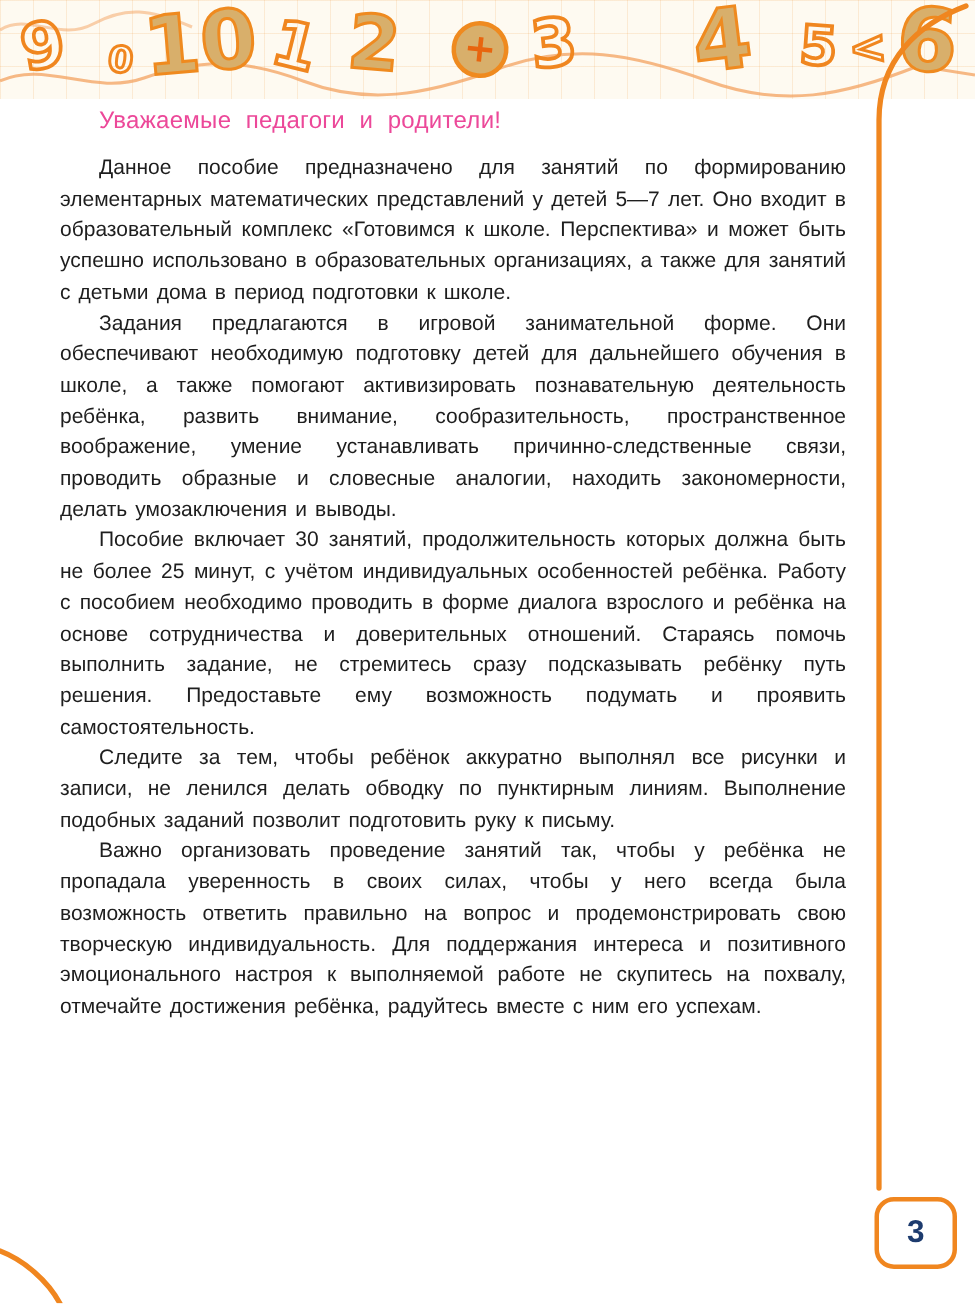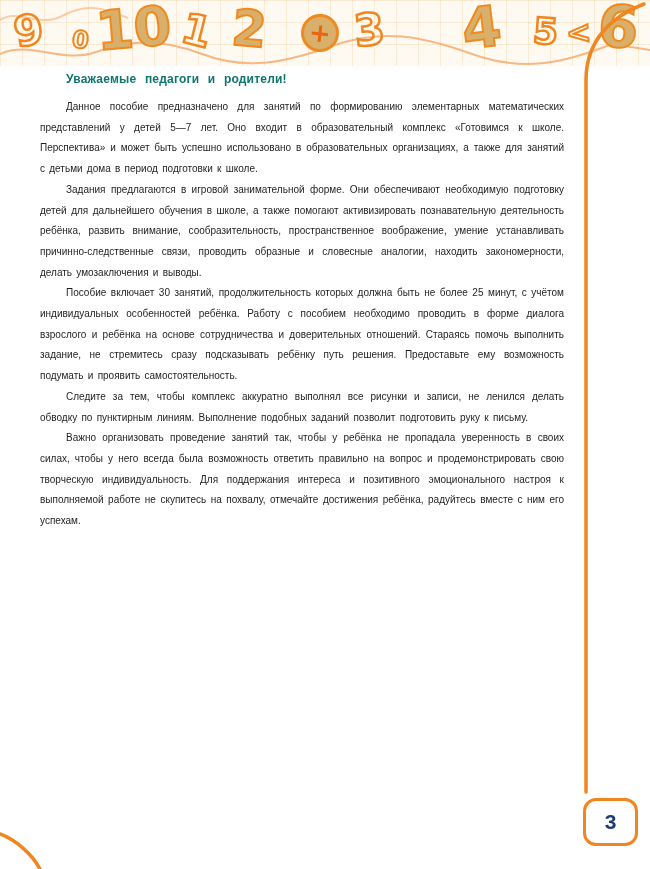--- a/index.html
+++ b/index.html
@@ -80,29 +80,29 @@
     font-weight: bold; font-size: 21px;
   }
 
   
   .content {
     position: absolute; left: 40px; top: 72px;
     width: 524px;
   }
   .page-title {
     margin: 0 0 11px 26px;
-    font-size: 12px;
-    font-weight: bold;
-    color: #0f766e;
+    font-size: 16px;
+    font-weight: normal;
+    color: #ec4899;
     word-spacing: 5px;
     letter-spacing: .2px;
   }
   .content p {
     margin: 0;
-    font-size: 10px;
+    font-size: 14px;
     line-height: 20.7px;
     color: #1e1e1e;
     text-align: justify;
     text-indent: 26px;
     word-spacing: 1.5px;
     hyphens: auto;
     -webkit-hyphens: auto;
   }
 </style>
 </head>
@@ -133,21 +133,21 @@
   <svg class="frame-svg" width="650" height="869" viewBox="0 0 650 869" aria-hidden="true">
     <path d="M644,4 C612,16 586,40 586,80 L586,792" fill="none" stroke="#f0861f" stroke-width="3.5" stroke-linecap="round"></path>
     <path d="M0,834 C16,840 32,854 40,869" fill="none" stroke="#f0861f" stroke-width="3.5" stroke-linecap="round"></path>
   </svg>
 
   <div class="content">
     <h1 class="page-title">Уважаемые педагоги и родители!</h1>
     <p>Данное пособие предназначено для занятий по формированию элементарных математических представлений у детей 5—7 лет. Оно входит в образовательный комплекс «Готовимся к школе. Перспектива» и может быть успешно использовано в образовательных организациях, а также для занятий с детьми дома в период подготовки к школе.</p>
     <p>Задания предлагаются в игровой занимательной форме. Они обеспечивают необходимую подготовку детей для дальнейшего обучения в школе, а также помогают активизировать познавательную деятельность ребёнка, развить внимание, сообразительность, пространственное воображение, умение устанавливать причинно-следственные связи, проводить образные и словесные аналогии, находить закономерности, делать умозаключения и выводы.</p>
     <p>Пособие включает 30 занятий, продолжительность которых должна быть не более 25 минут, с учётом индивидуальных особенностей ребёнка. Работу с пособием необходимо проводить в форме диалога взрослого и ребёнка на основе сотрудничества и доверительных отношений. Стараясь помочь выполнить задание, не стремитесь сразу подсказывать ребёнку путь решения. Предоставьте ему возможность подумать и проявить самостоятельность.</p>
-    <p>Следите за тем, чтобы комплекс аккуратно выполнял все рисунки и записи, не ленился делать обводку по пунктирным линиям. Выполнение подобных заданий позволит подготовить руку к письму.</p>
+    <p>Следите за тем, чтобы ребёнок аккуратно выполнял все рисунки и записи, не ленился делать обводку по пунктирным линиям. Выполнение подобных заданий позволит подготовить руку к письму.</p>
     <p>Важно организовать проведение занятий так, чтобы у ребёнка не пропадала уверенность в своих силах, чтобы у него всегда была возможность ответить правильно на вопрос и продемонстрировать свою творческую индивидуальность. Для поддержания интереса и позитивного эмоционального настроя к выполняемой работе не скупитесь на похвалу, отмечайте достижения ребёнка, радуйтесь вместе с ним его успехам.</p>
   </div>
 
   <div class="page-number-badge">
     <span>3</span>
   </div>
 
 </div>
 
 </body></html>

